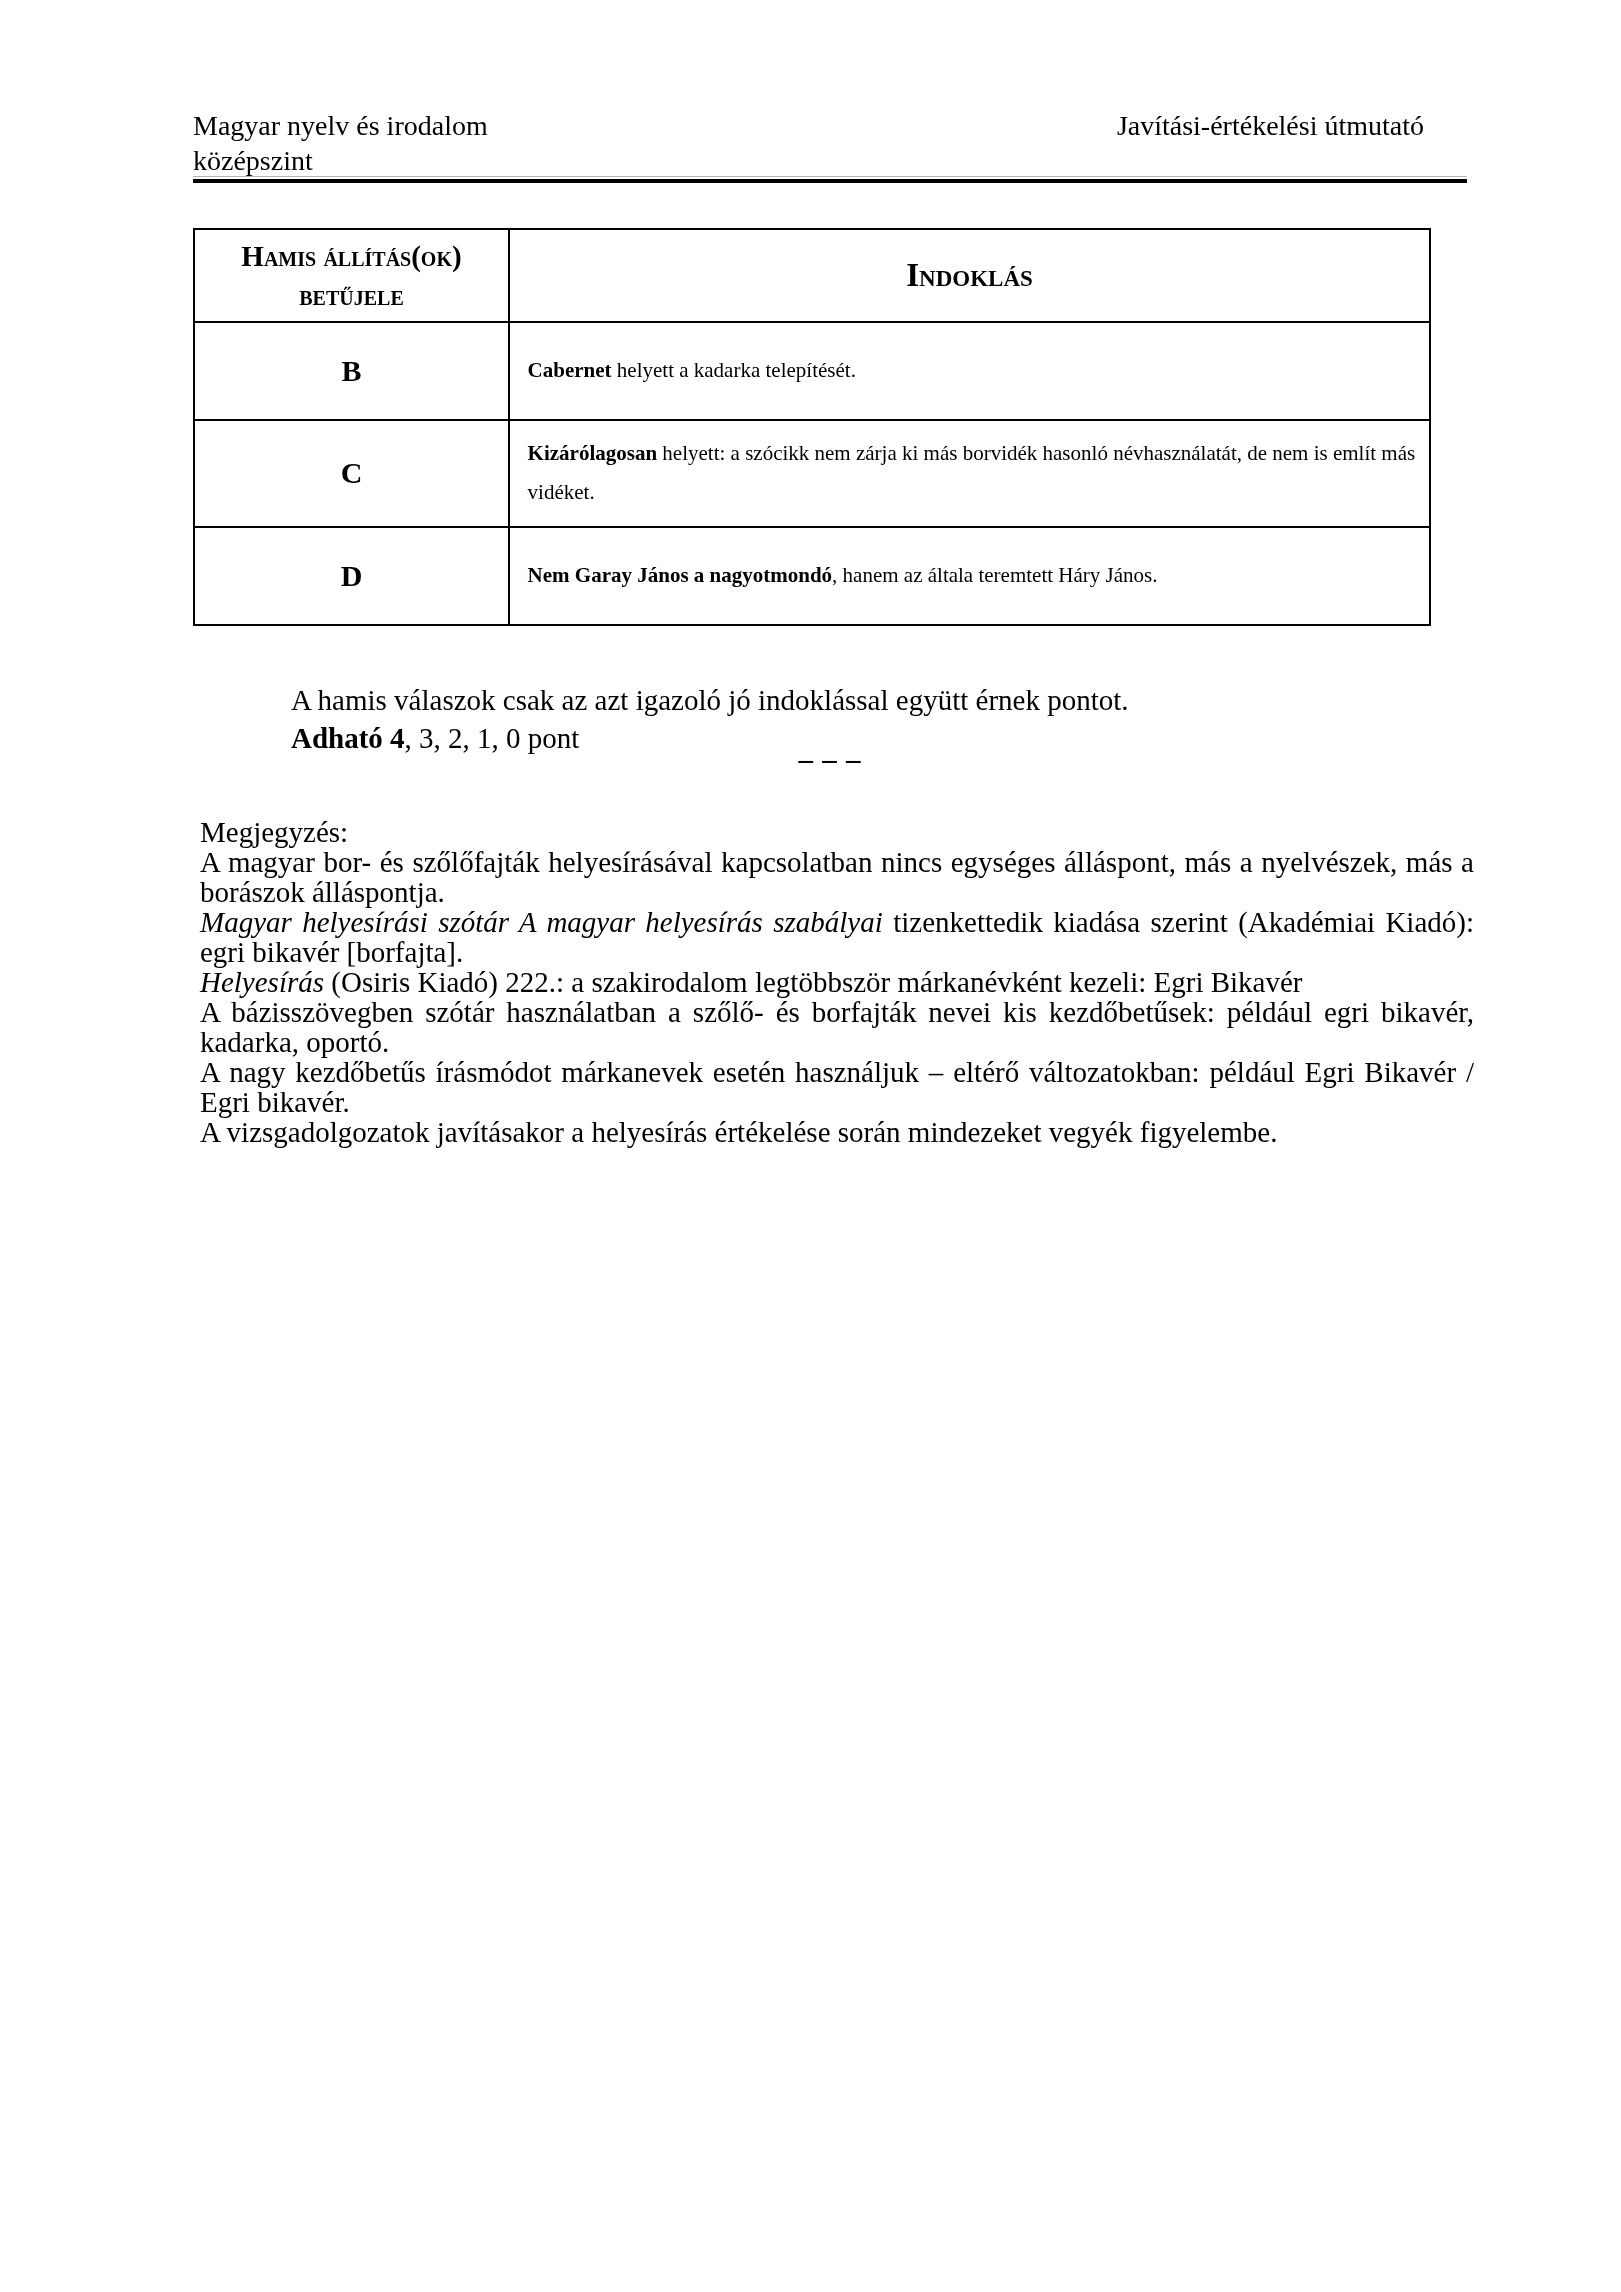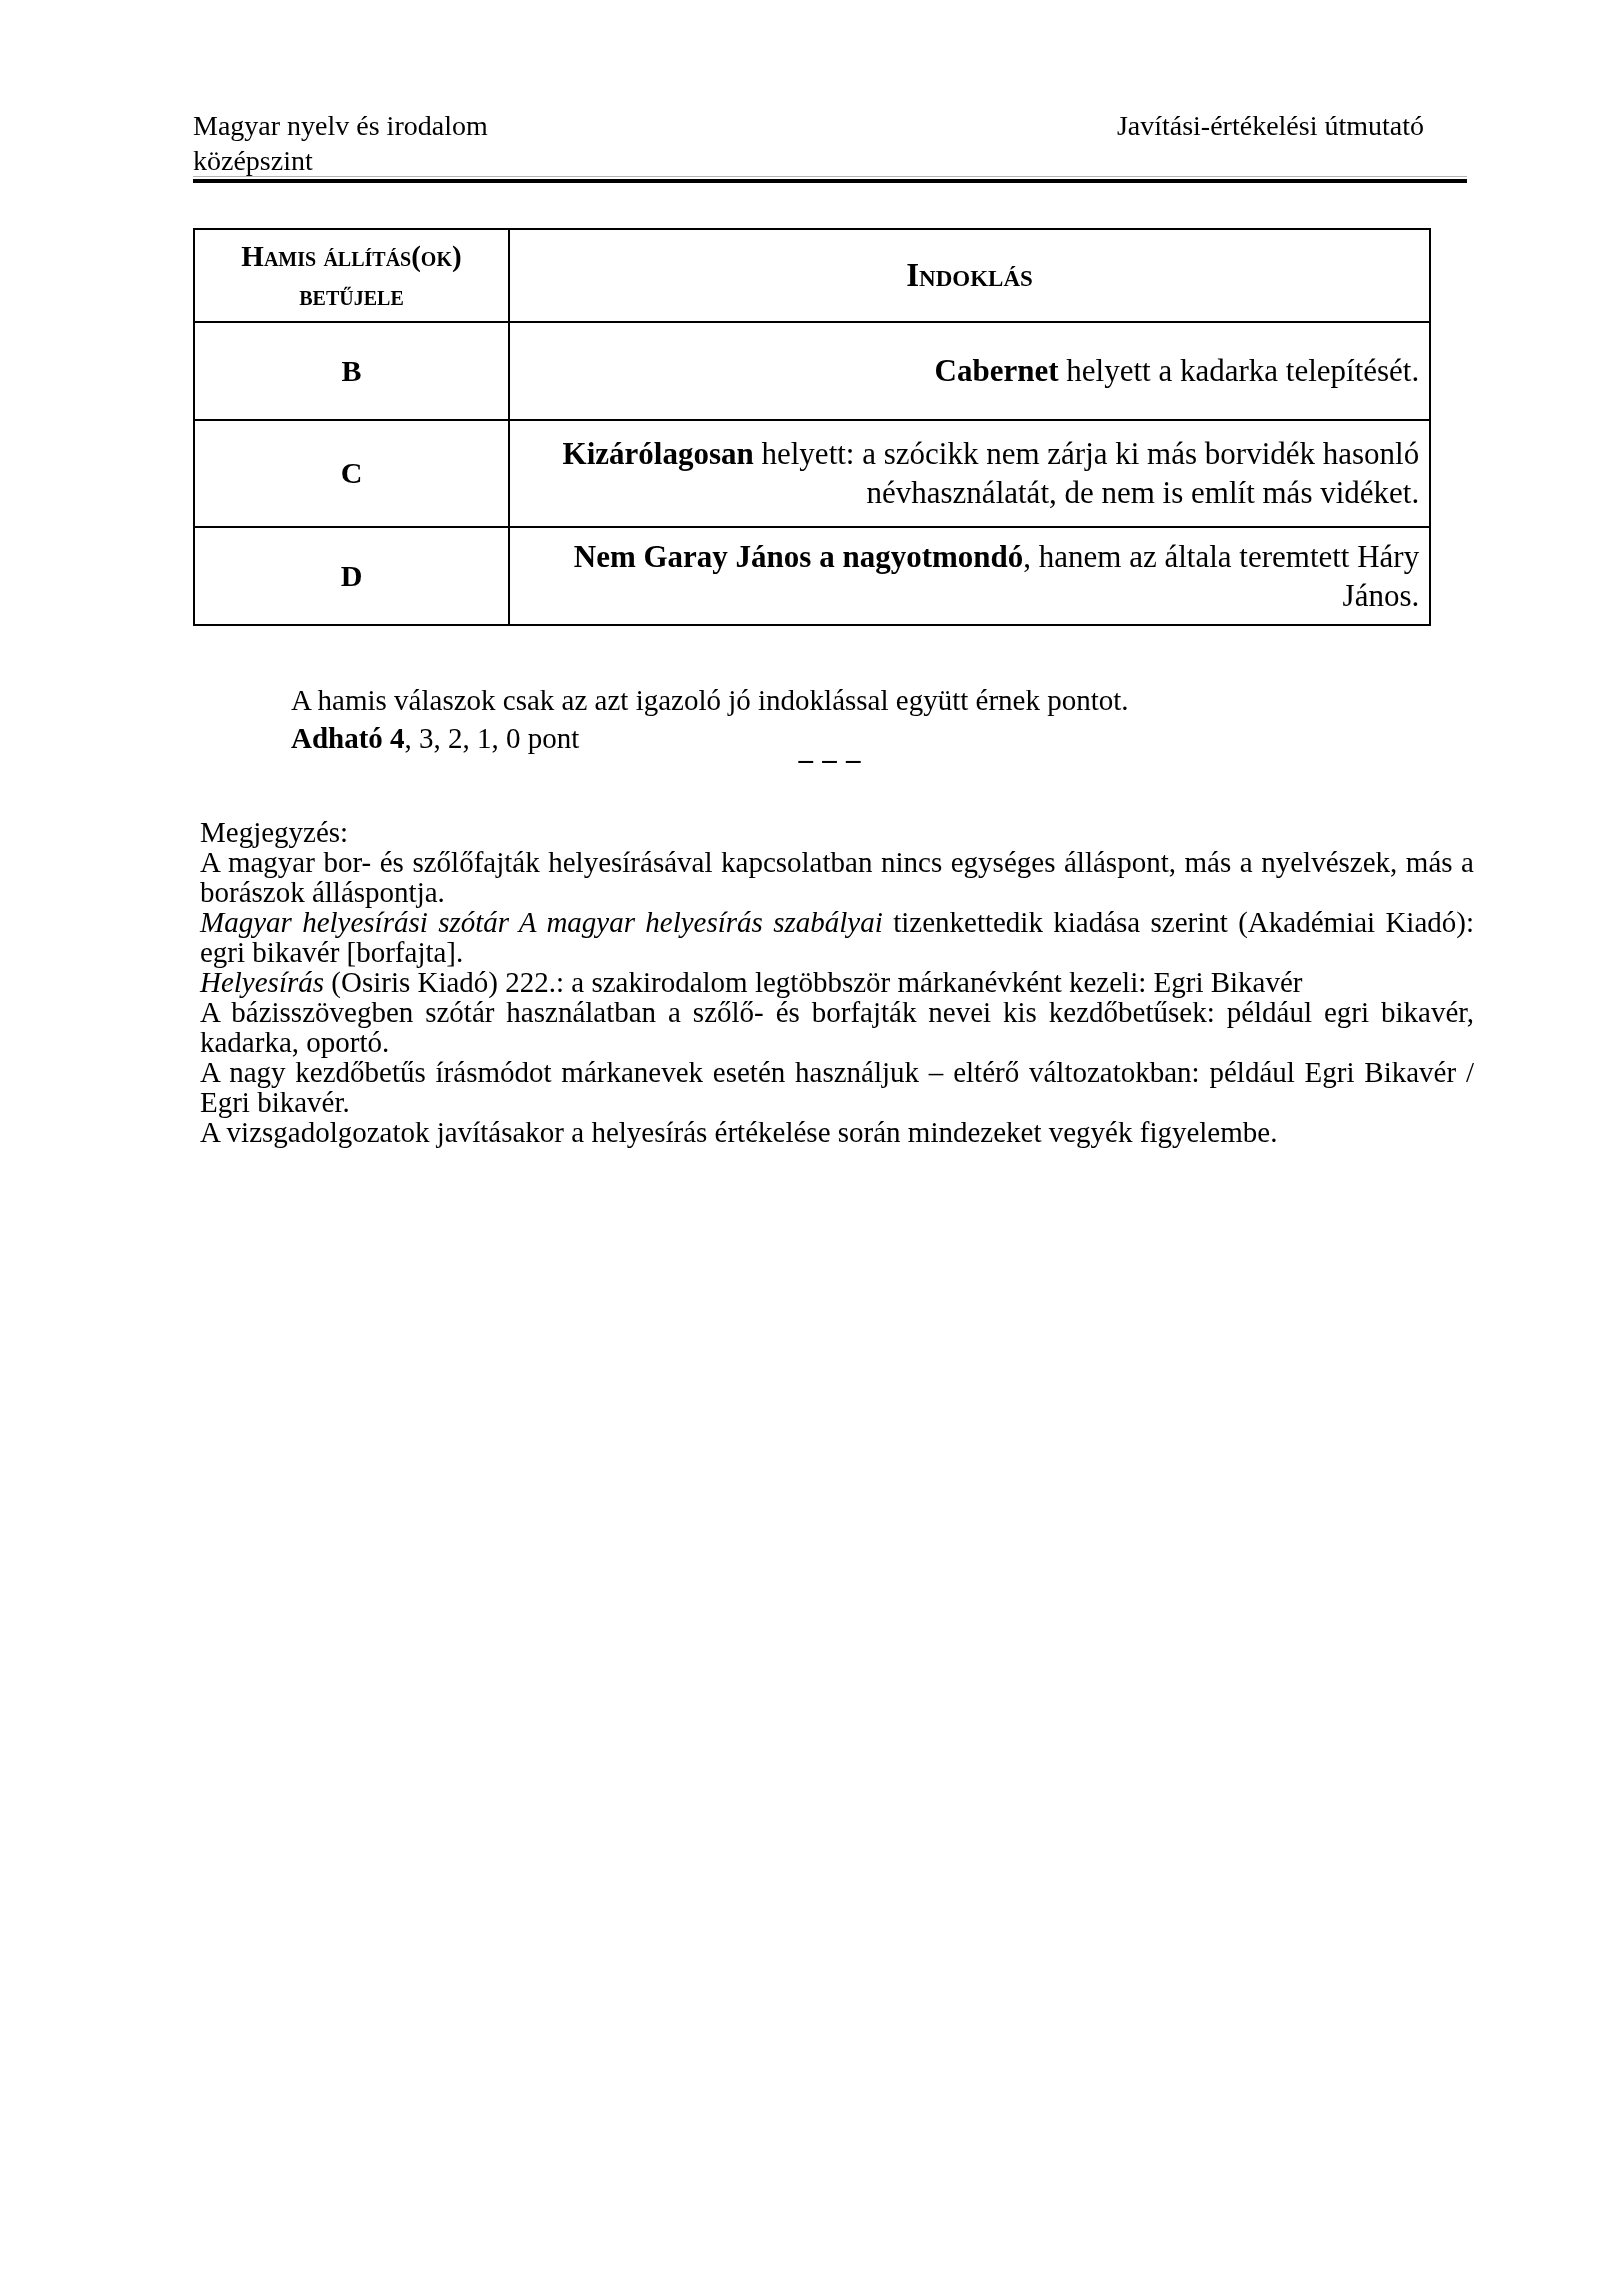--- a/index.html
+++ b/index.html
@@ -49,23 +49,22 @@
     text-align: center; vertical-align: middle;
     font-variant: small-caps; font-weight: bold;
     font-size: 33px;
   }
   td.cell-letter {
     text-align: center; vertical-align: middle;
     font-weight: bold; font-size: 30px;
   }
   td.cell-reason {
     vertical-align: middle;
-    font-size: 31px; line-height: 39px;
+    font-size: 21px; line-height: 39px;
     padding: 5.9px 9.8px 5.9px 17.6px;
-    text-align: right;
   }
   tr.row-b td { height: 84px; }
   tr.row-c td { height: 93px; }
   tr.row-d td { height: 85px; }
 
   
   .scoring {
     position: absolute; top: 637px; left: 291px; width: 1176px;
     font-size: 29px; line-height: 38px; margin-top: 44px;
   }

